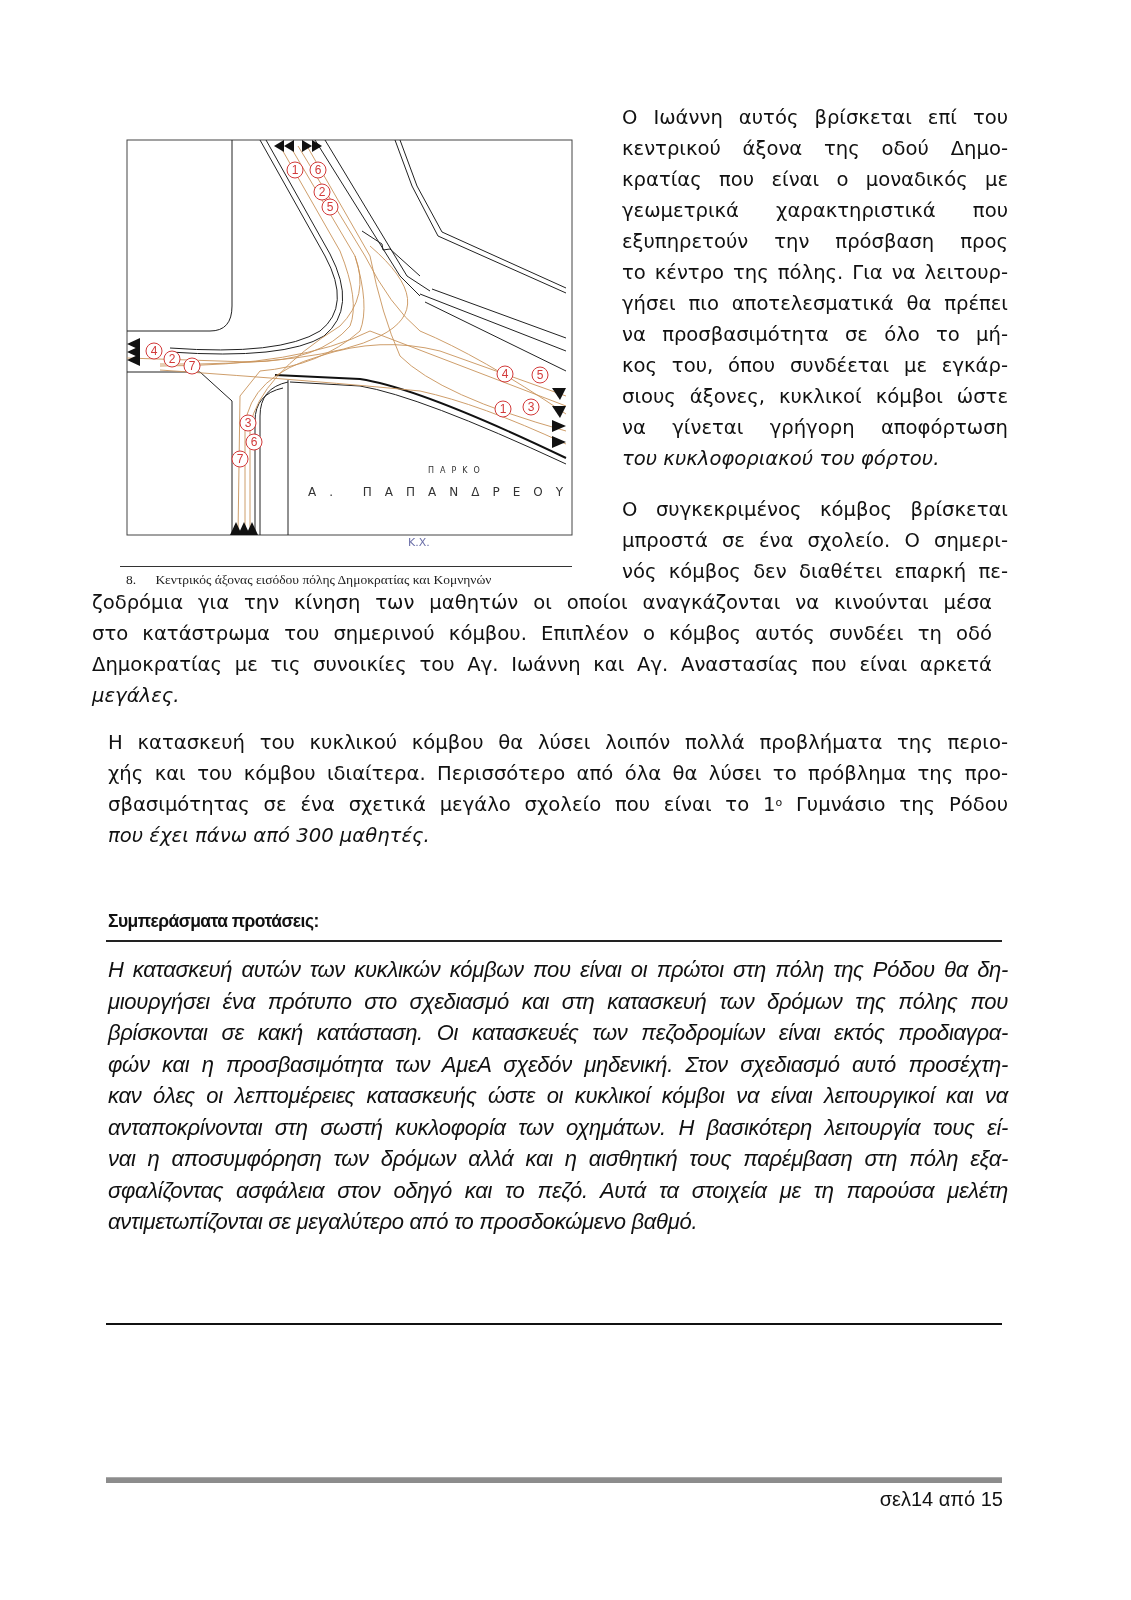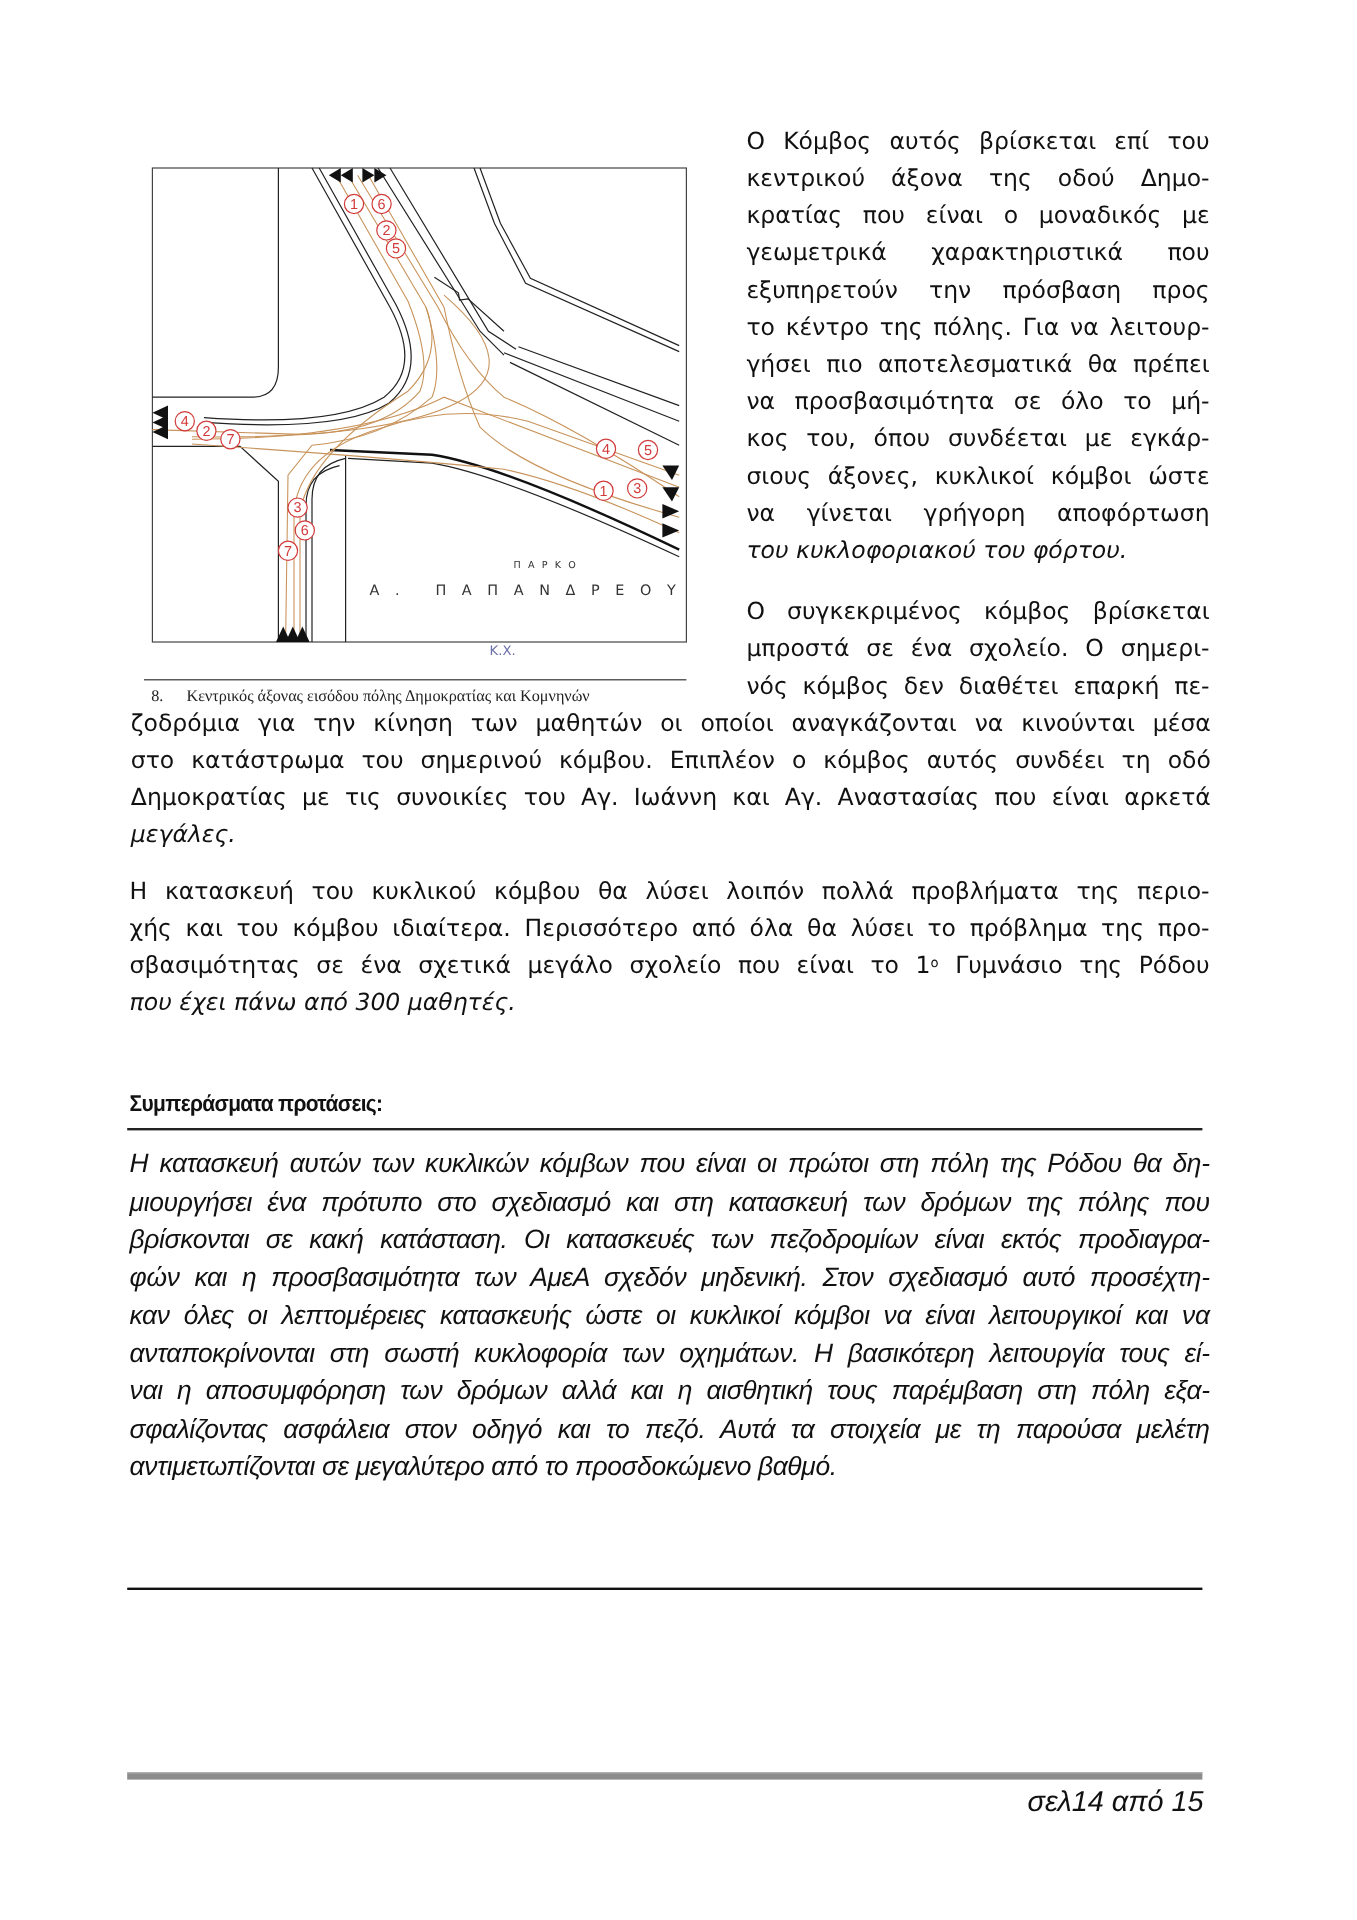--- a/index.html
+++ b/index.html
@@ -17,21 +17,21 @@
   .caption-num { display: inline-block; width: 26px; }
   .caption-rule { position: absolute; left: 120px; top: 566px; width: 452px; height: 1px; background: #333; }
 
   .body-text {
     font-family: "DejaVu Sans", sans-serif; font-size: 19.6px; line-height: 31px;
     color: #111; text-align: justify; margin: 0;
   }
   .wrap-block { position: absolute; left: 622px; top: 102px; width: 386px; }
   .wrap-block .body-text { text-align: justify; text-align-last: auto; }
   .para2-top { position: absolute; left: 622px; top: 494px; width: 386px; }
-  .para2-bottom { position: absolute; left: 109px; top: 587px; width: 900px; }
+  .para2-bottom { position: absolute; left: 92px; top: 587px; width: 900px; }
   .para3 { position: absolute; left: 108px; top: 727px; width: 900px; }
   .line { display: block; text-align: justify; text-align-last: justify; white-space: nowrap; }
   .line.last { text-align-last: left; font-style: italic; }
 
   .section-heading {
     position: absolute; left: 108px; top: 910px; width: 900px;
     font-family: "Liberation Sans", sans-serif; font-weight: bold; font-size: 19px;
     letter-spacing: -0.6px; color: #111; transform: scaleX(0.92); transform-origin: left;
   }
   .heading-rule { position: absolute; left: 106px; top: 940px; width: 896px; height: 2px; background: #222; }
@@ -40,21 +40,21 @@
     position: absolute; left: 108px; top: 954px; width: 900px;
     font-family: "Liberation Sans", sans-serif; font-style: italic; font-size: 22px;
     line-height: 31.5px; color: #111;
   }
   .conclusion .line { letter-spacing: -0.3px; }
 
   .bottom-rule { position: absolute; left: 106px; top: 1323px; width: 896px; height: 2px; background: #111; }
   .footer-rule { position: absolute; left: 106px; top: 1477px; width: 896px; height: 5px; background: #8c8c8c; border-top: 1px solid #aaa; }
   .footer-page {
     position: absolute; right: 128px; top: 1488px;
-    font-family: "Liberation Sans", sans-serif; font-style: italic; font-size: 24px; color: #111; margin-left: 12px;
+    font-family: "Liberation Sans", sans-serif; font-size: 20px; color: #111; margin-left: 12px;
   }
   sup { font-size: 11px; vertical-align: top; position: relative; top: -2px; }
 </style>
 </head>
 <body>
 
 <div class="page">
 
   <div class="figure">
     <svg width="460" height="450" viewBox="0 0 460 450">
@@ -186,21 +186,21 @@
     </svg>
   </div>
   <div class="caption">
     <span class="caption-num">8.</span>
     <span>Κεντρικός άξονας εισόδου πόλης Δημοκρατίας και Κομνηνών</span>
   </div>
   <div class="caption-rule"></div>
 
   <div class="wrap-block">
     <div class="body-text">
-      <span class="line">Ο Κόμβος αυτός βρίσκεται επί του</span>
+      <span class="line">Ο Ιωάννη αυτός βρίσκεται επί του</span>
       <span class="line">κεντρικού άξονα της οδού Δημο-</span>
       <span class="line">κρατίας που είναι ο μοναδικός με</span>
       <span class="line">γεωμετρικά χαρακτηριστικά που</span>
       <span class="line">εξυπηρετούν την πρόσβαση προς</span>
       <span class="line">το κέντρο της πόλης. Για να λειτουρ-</span>
       <span class="line">γήσει πιο αποτελεσματικά θα πρέπει</span>
       <span class="line">να προσβασιμότητα σε όλο το μή-</span>
       <span class="line">κος του, όπου συνδέεται με εγκάρ-</span>
       <span class="line">σιους άξονες, κυκλικοί κόμβοι ώστε</span>
       <span class="line">να γίνεται γρήγορη αποφόρτωση</span>

